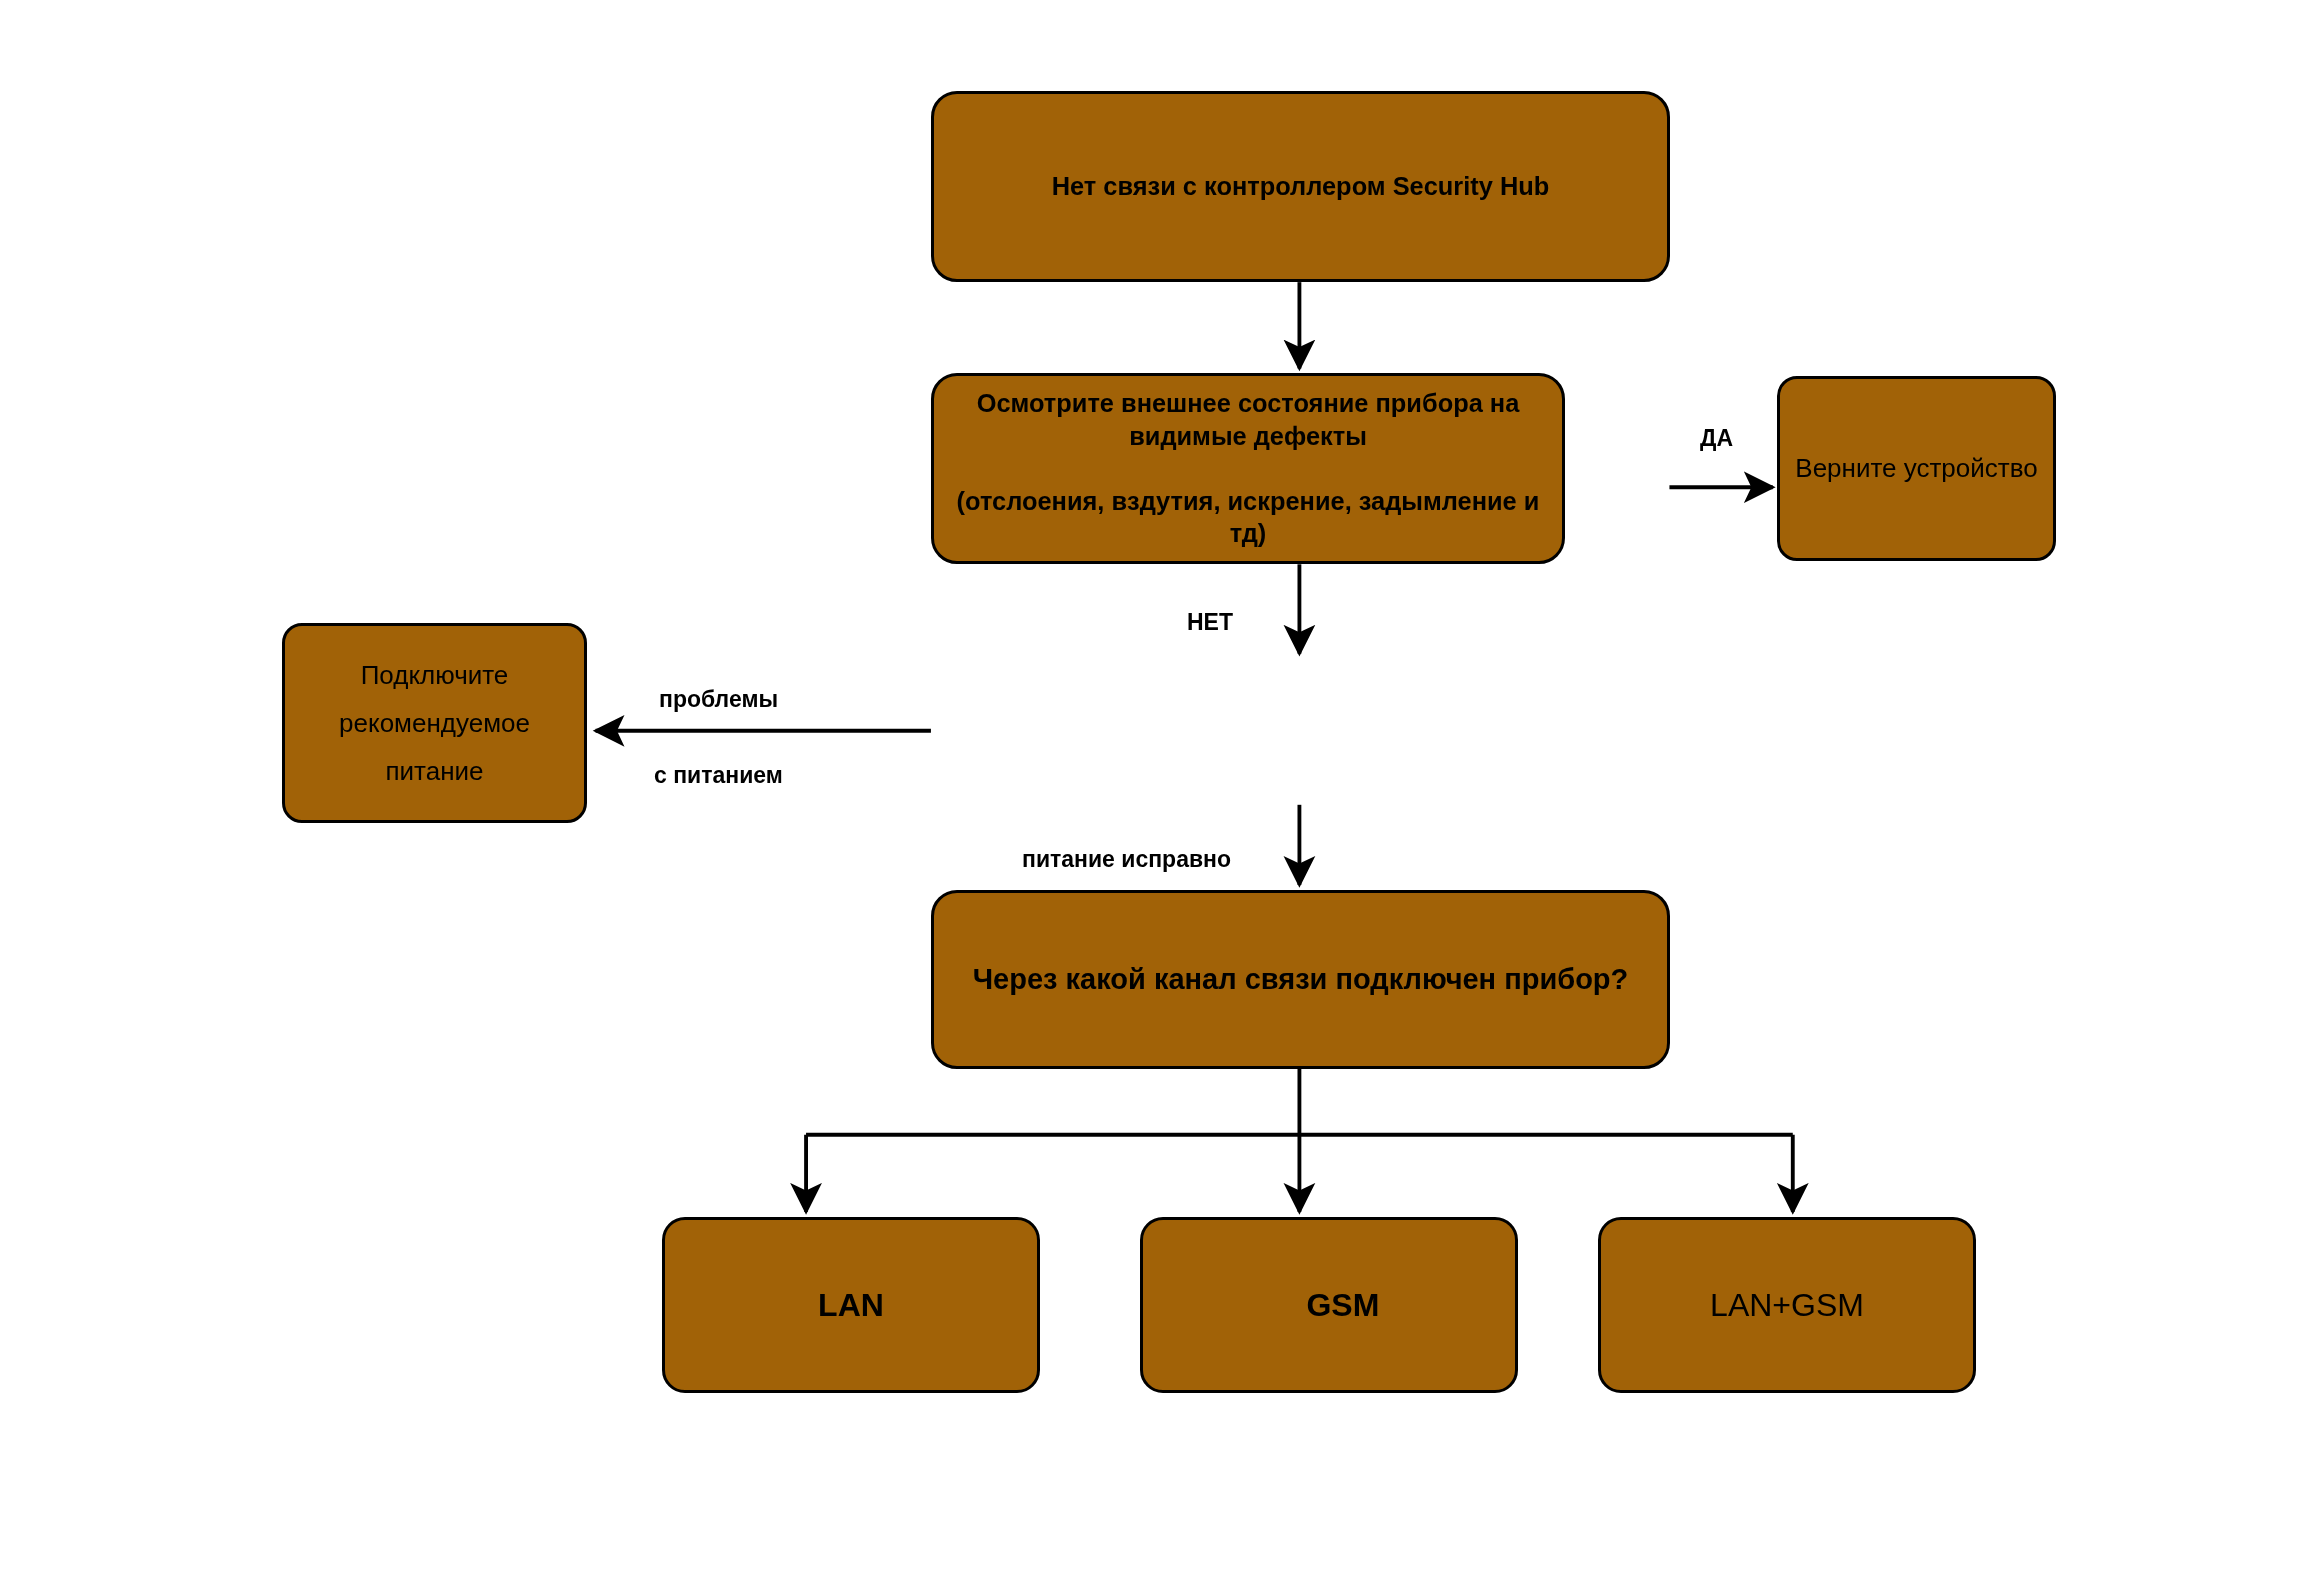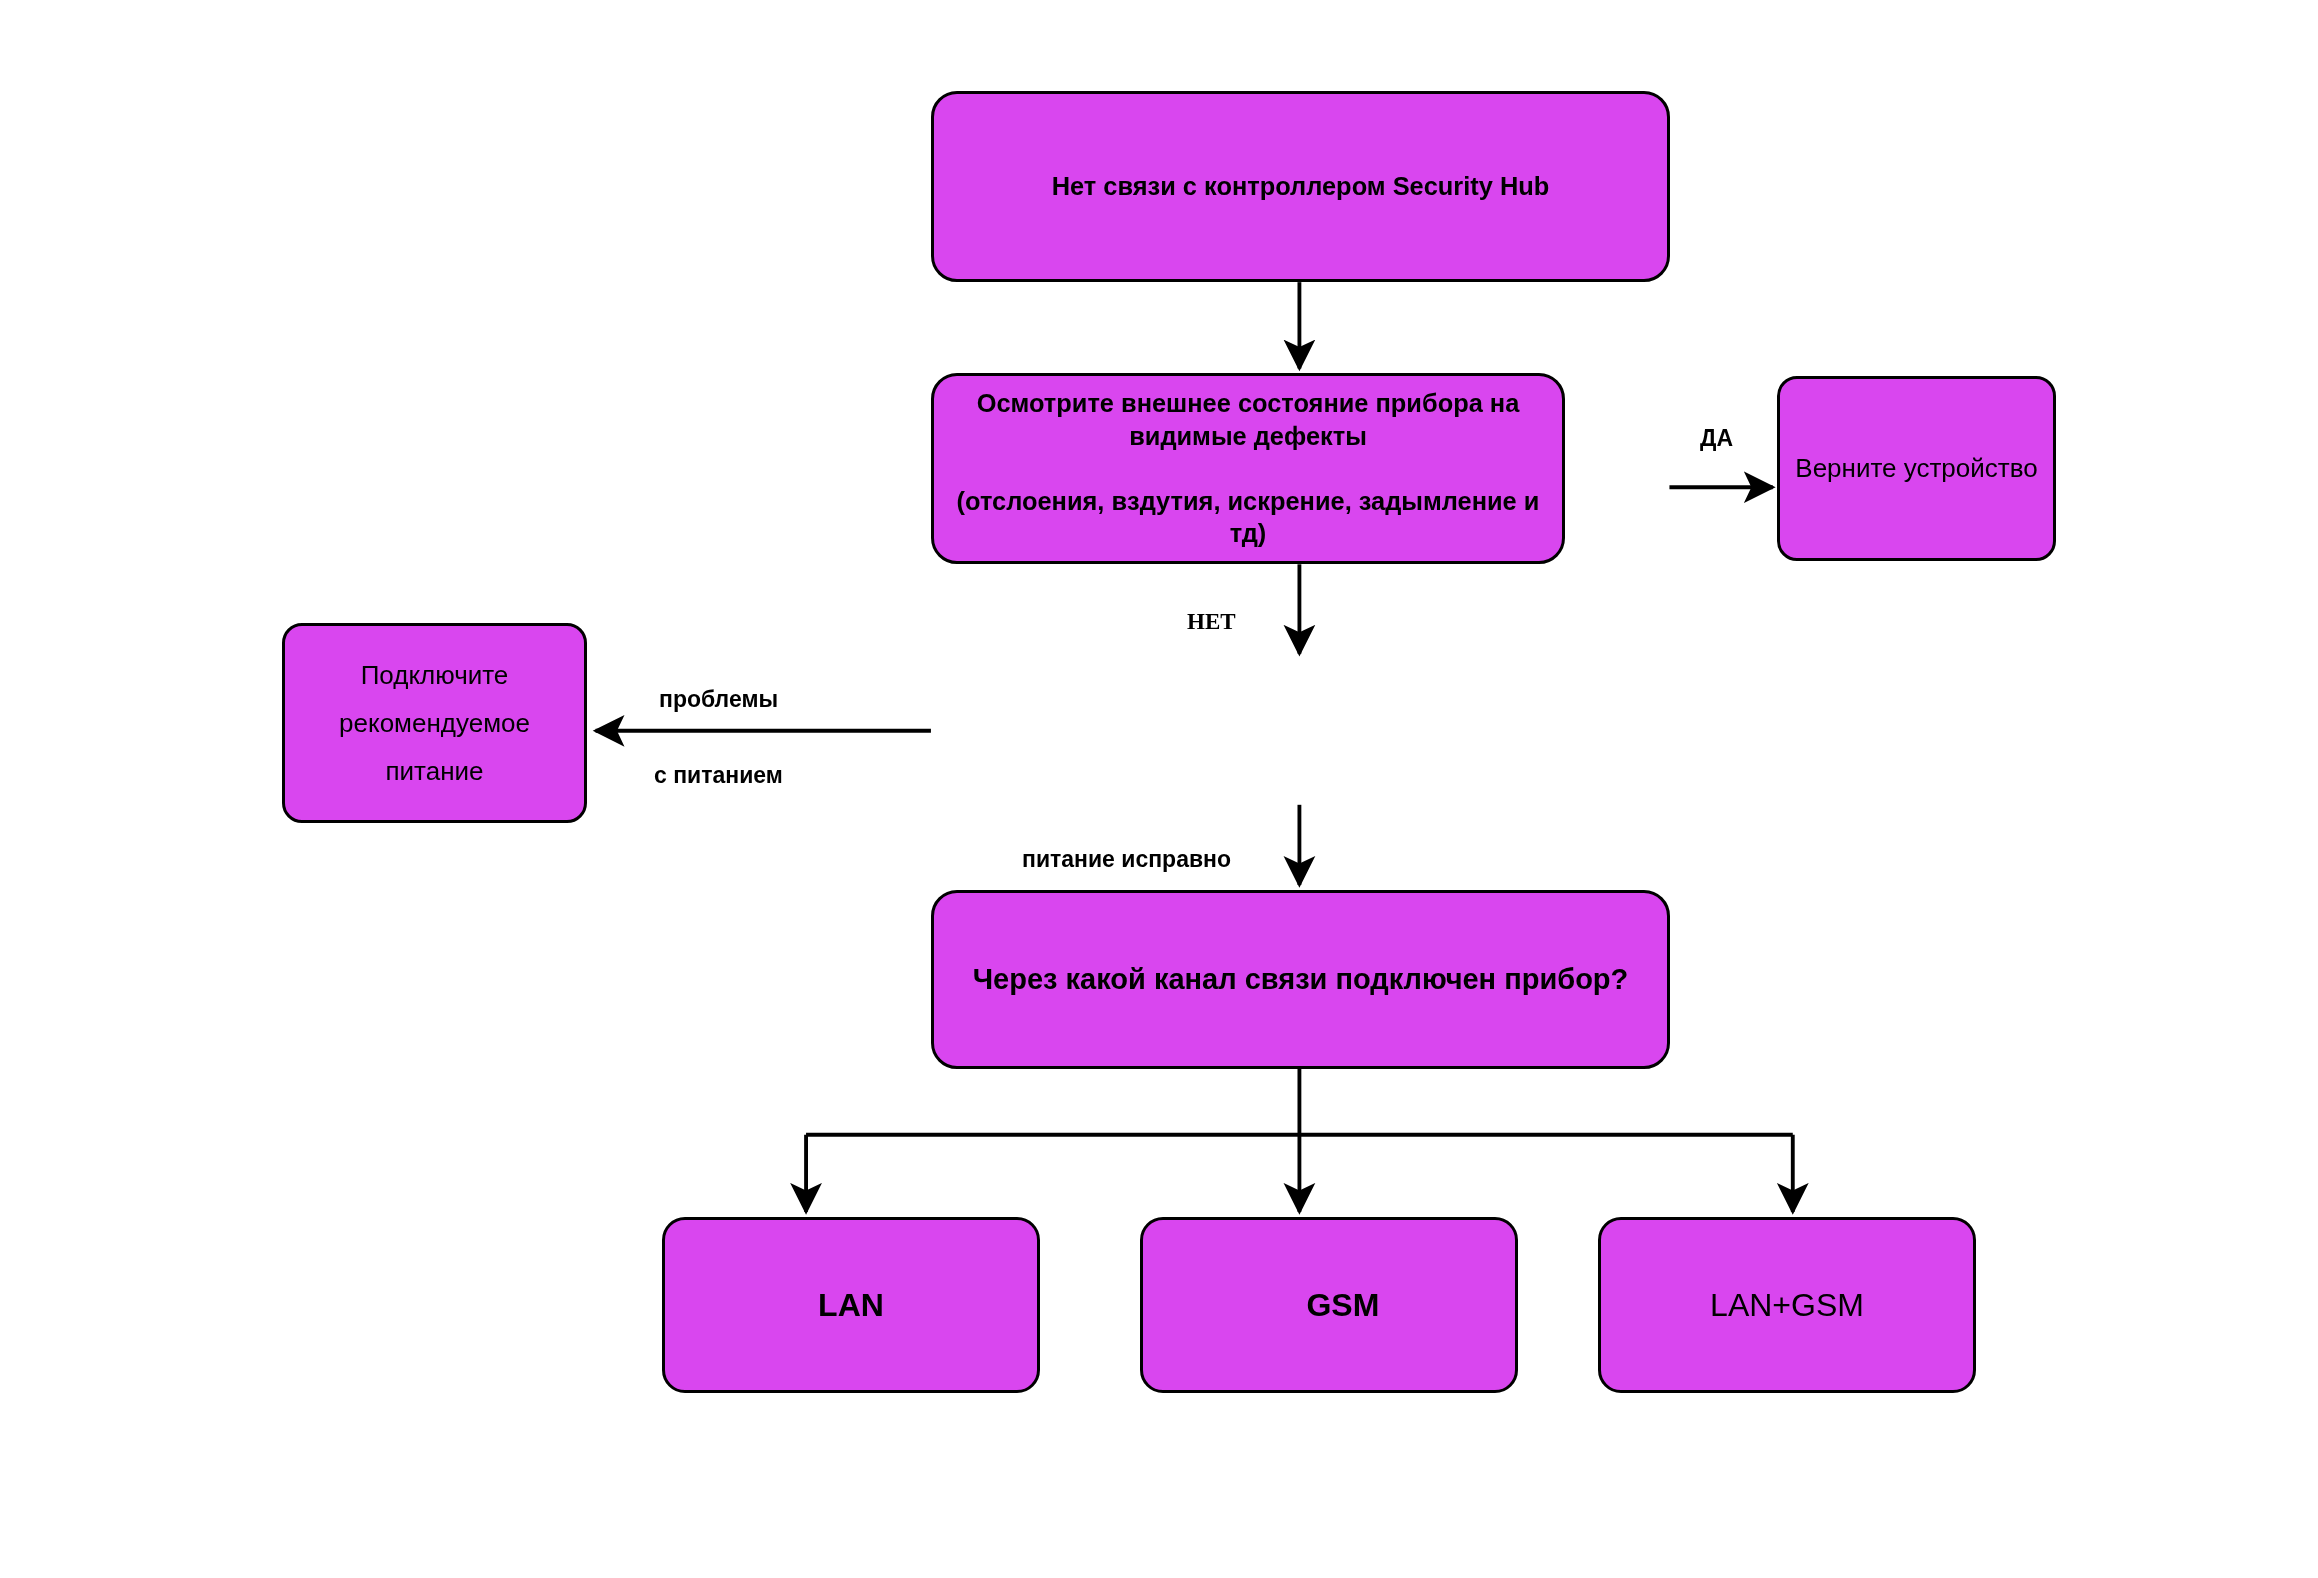--- a/index.html
+++ b/index.html
@@ -32,21 +32,21 @@
     font-size: 49px;
     font-weight: bold;
     letter-spacing: -0.4px;
     white-space: nowrap;
   }
   .node {
     position: absolute;
     box-sizing: border-box;
     border: 3.9px solid #000000;
     border-radius: 26px;
-    background: #d946ef;
+    background: #a16207;
     display: flex;
     align-items: center;
     justify-content: center;
     text-align: center;
     padding: 4.6px 12.3px;
   }
   .node-text {
     width: 100%;
     text-align: center;
     line-height: 1.28;
@@ -105,21 +105,21 @@
     padding-left: 40px;
   }
   #node-lan-gsm {
     left: 1598px; top: 1217px; width: 378px; height: 176px;
     font-size: 32px;
     border-radius: 23px;
   }
 
   
   #label-yes   { left: 1700px; top: 425px; }
-  #label-no    { left: 1187px; top: 609px; font-family: Liberation Serif, serif; }
+  #label-no    { left: 1187px; top: 609px; }
   #label-power-problems  { left: 659px;  top: 686px; }
   #label-power-problems2 { left: 654px;  top: 762px; }
   #label-power-ok        { left: 1022px; top: 822px; margin-top: 24px; }
 </style>
 </head>
 <body>
 
 <div id="canvas">
 
 

